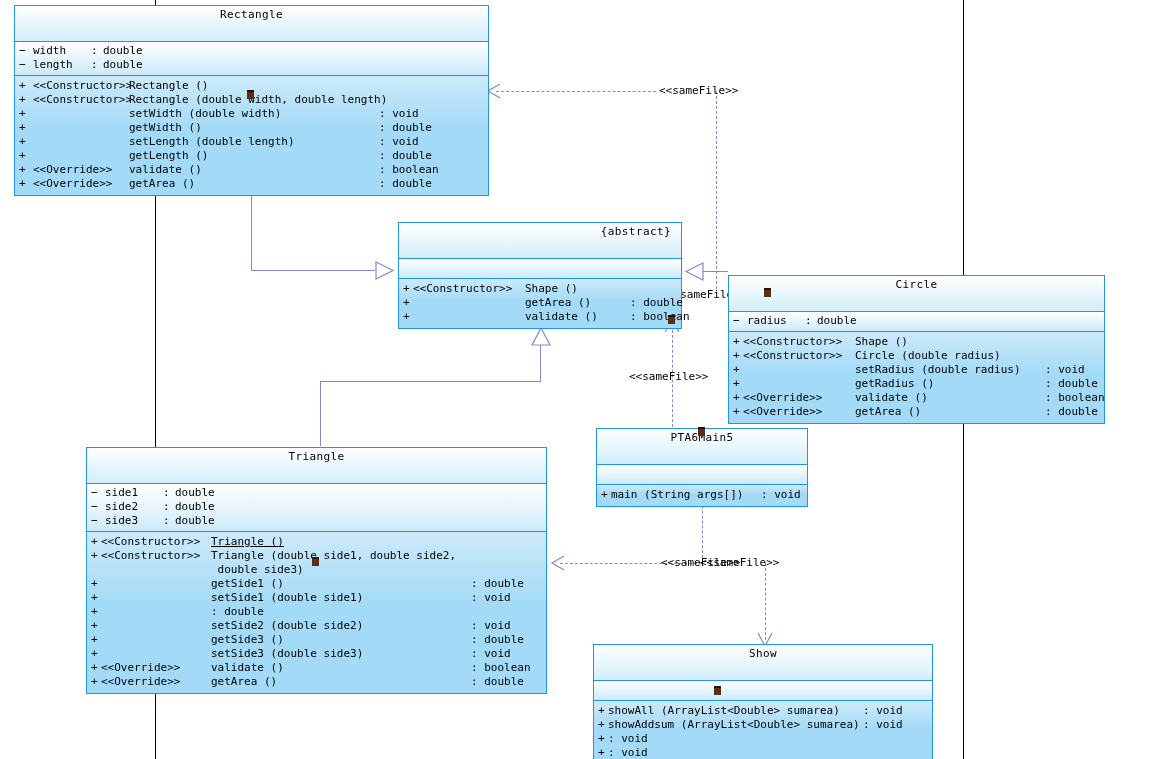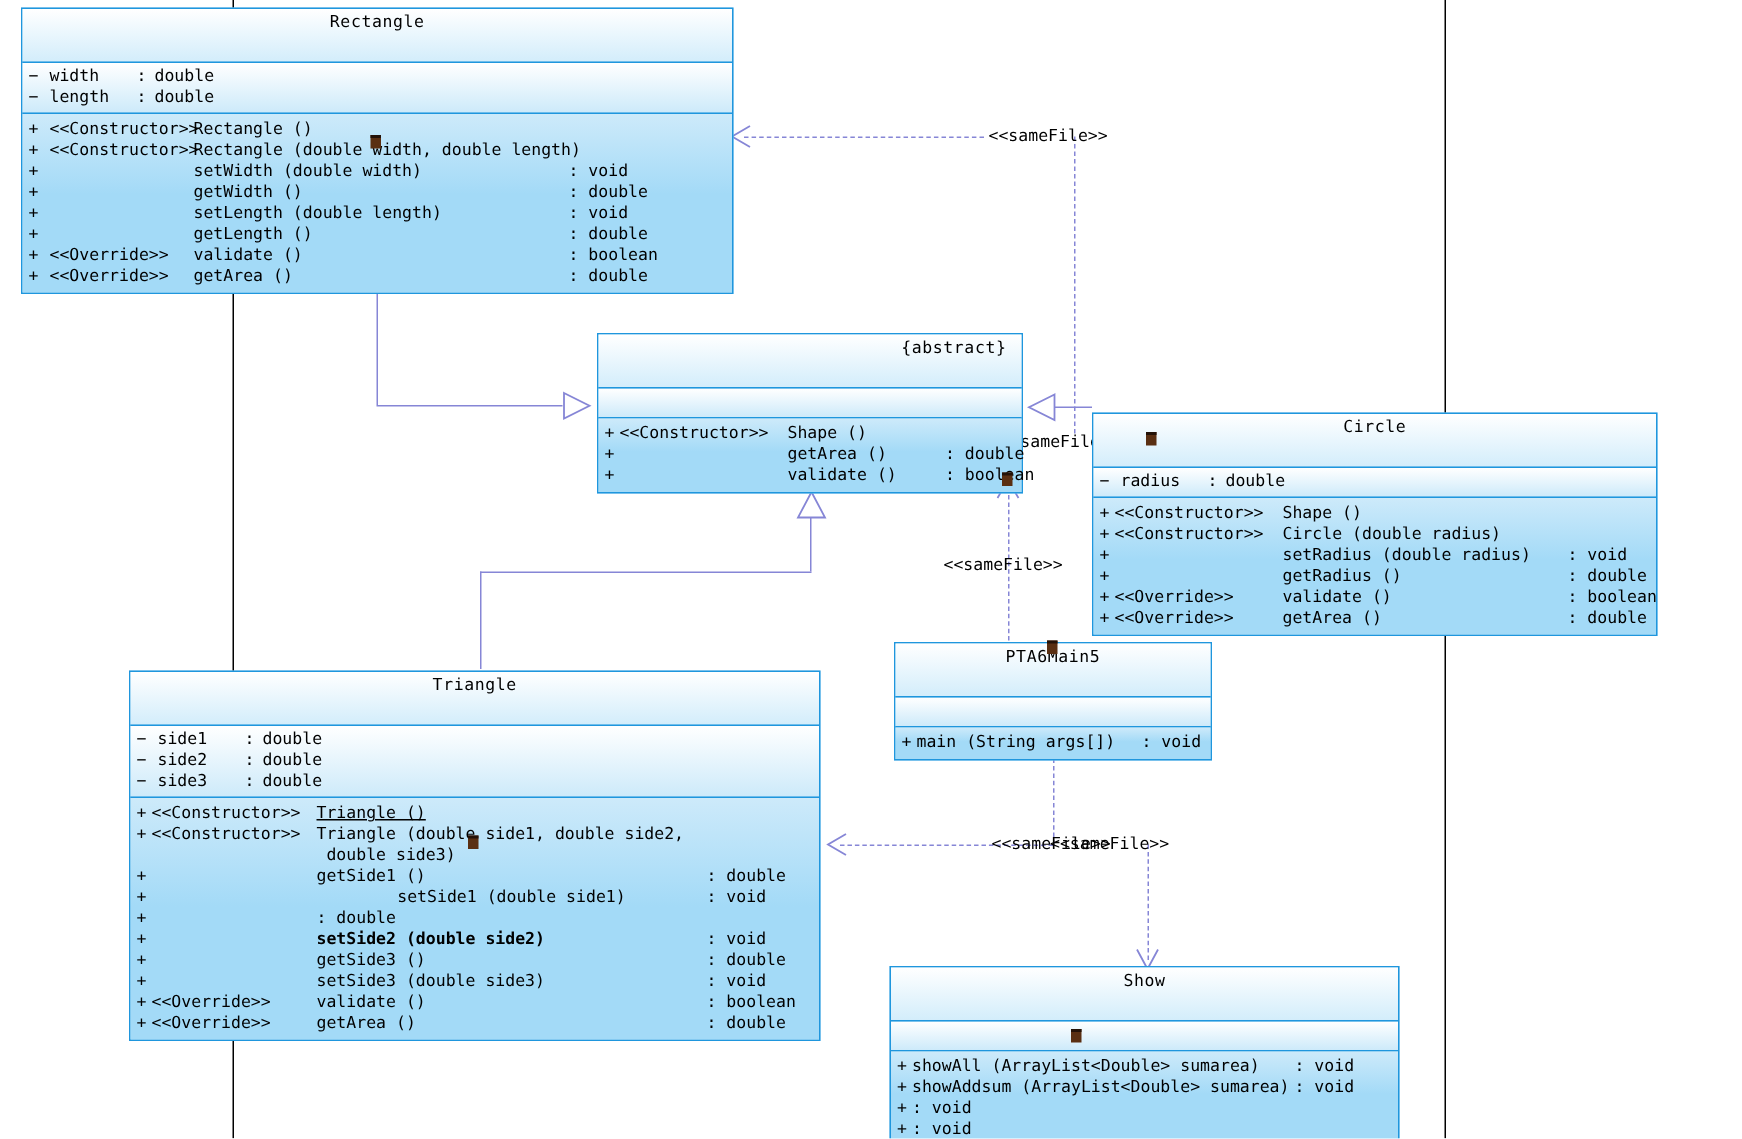--- a/index.html
+++ b/index.html
@@ -256,23 +256,23 @@
     <div class="uml-attrs">
         <div class="arow"><span class="vis">−</span><span class="aname">side1</span><span class="acolon">:</span><span class="atype">double</span></div>
         <div class="arow"><span class="vis">−</span><span class="aname">side2</span><span class="acolon">:</span><span class="atype">double</span></div>
         <div class="arow"><span class="vis">−</span><span class="aname">side3</span><span class="acolon">:</span><span class="atype">double</span></div>
       </div>
     <div class="uml-ops">
         <div class="row"><span class="vis" style="flex: 0 0 10px; width: 10px;">+</span><span class="stereo" style="flex: 0 0 110px; width: 110px;">&lt;&lt;Constructor&gt;&gt;</span><span class="sig" style="flex: 0 0 260px; width: 260px; text-decoration: underline;">Triangle ()</span><span class="rtype"></span></div>
         <div class="row tall"><span class="vis" style="flex: 0 0 10px; width: 10px;">+</span><span class="stereo" style="flex: 0 0 110px; width: 110px;">&lt;&lt;Constructor&gt;&gt;</span><span class="sig" style="flex: 0 0 260px; width: 260px;">Triangle (double side1, double side2,
  double side3)</span><span class="rtype"></span></div>
         <div class="row"><span class="vis" style="flex: 0 0 10px; width: 10px;">+</span><span class="stereo" style="flex: 0 0 110px; width: 110px;"></span><span class="sig" style="flex: 0 0 260px; width: 260px;">getSide1 ()</span><span class="rtype">: double</span></div>
-        <div class="row"><span class="vis" style="flex: 0 0 10px; width: 10px;">+</span><span class="stereo" style="flex: 0 0 110px; width: 110px;"></span><span class="sig" style="flex: 0 0 260px; width: 260px; text-align: center;">setSide1 (double side1)</span><span class="rtype">: void</span></div>
+        <div class="row"><span class="vis" style="flex: 0 0 10px; width: 10px;">+</span><span class="stereo" style="flex: 0 0 110px; width: 110px;"></span><span class="sig" style="flex: 0 0 260px; width: 260px;">setSide1 (double side1)</span><span class="rtype">: void</span></div>
         <div class="row"><span class="vis" style="flex: 0 0 10px; width: 10px;">+</span><span class="stereo" style="flex: 0 0 110px; width: 110px;"></span><span class="rtype">: double</span></div>
-        <div class="row"><span class="vis" style="flex: 0 0 10px; width: 10px;">+</span><span class="stereo" style="flex: 0 0 110px; width: 110px;"></span><span class="sig" style="flex: 0 0 260px; width: 260px; font-weight: bold;">setSide2 (double side2)</span><span class="rtype">: void</span></div>
+        <div class="row"><span class="vis" style="flex: 0 0 10px; width: 10px;">+</span><span class="stereo" style="flex: 0 0 110px; width: 110px;"></span><span class="sig" style="flex: 0 0 260px; width: 260px;">setSide2 (double side2)</span><span class="rtype">: void</span></div>
         <div class="row"><span class="vis" style="flex: 0 0 10px; width: 10px;">+</span><span class="stereo" style="flex: 0 0 110px; width: 110px;"></span><span class="sig" style="flex: 0 0 260px; width: 260px;">getSide3 ()</span><span class="rtype">: double</span></div>
         <div class="row"><span class="vis" style="flex: 0 0 10px; width: 10px;">+</span><span class="stereo" style="flex: 0 0 110px; width: 110px;"></span><span class="sig" style="flex: 0 0 260px; width: 260px;">setSide3 (double side3)</span><span class="rtype">: void</span></div>
         <div class="row"><span class="vis" style="flex: 0 0 10px; width: 10px;">+</span><span class="stereo" style="flex: 0 0 110px; width: 110px;">&lt;&lt;Override&gt;&gt;</span><span class="sig" style="flex: 0 0 260px; width: 260px;">validate ()</span><span class="rtype">: boolean</span></div>
         <div class="row"><span class="vis" style="flex: 0 0 10px; width: 10px;">+</span><span class="stereo" style="flex: 0 0 110px; width: 110px;">&lt;&lt;Override&gt;&gt;</span><span class="sig" style="flex: 0 0 260px; width: 260px;">getArea ()</span><span class="rtype">: double</span></div>
       </div>
   </div>
 
   <div class="uml-class" id="cls-main" style="left:596px; top:428px; width:212px; z-index:6;">
     <div class="uml-name">
       <span class="cls-title">PTA6Main5</span>

